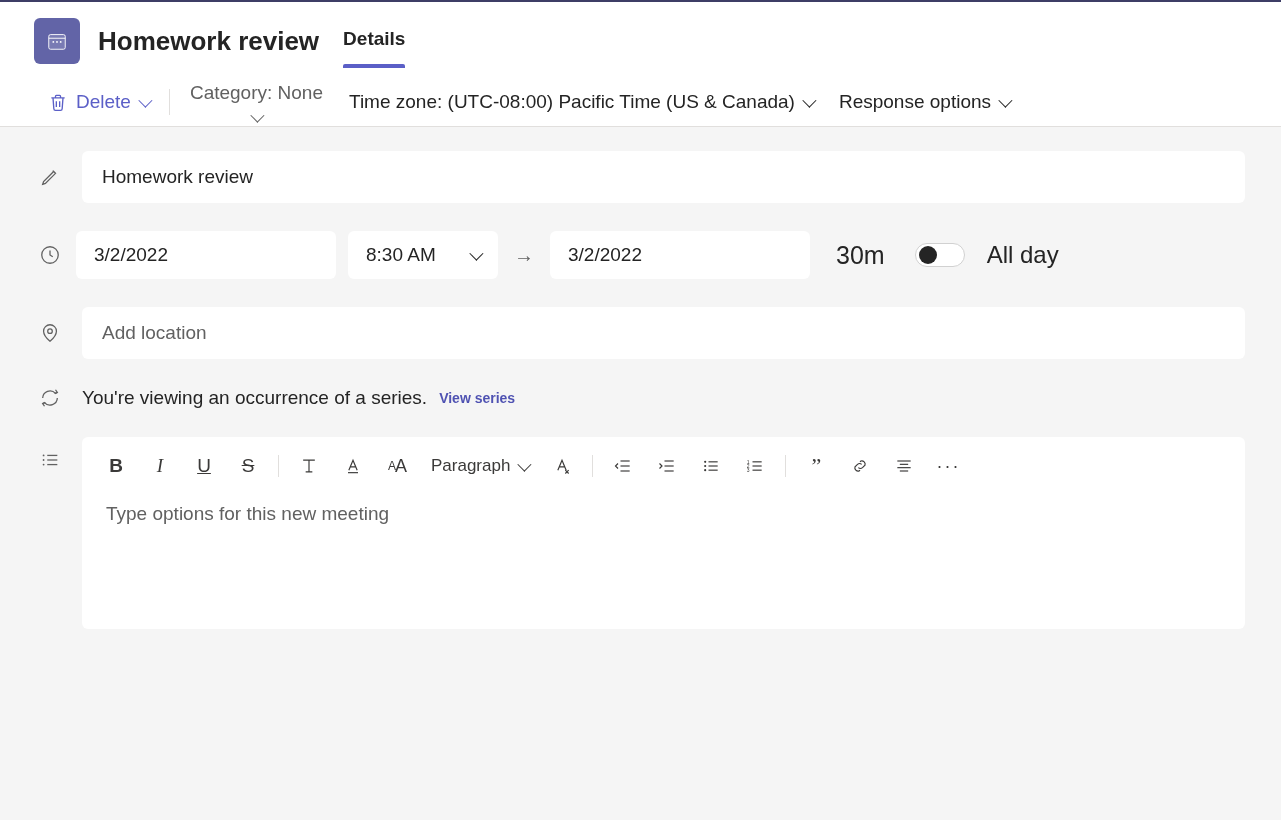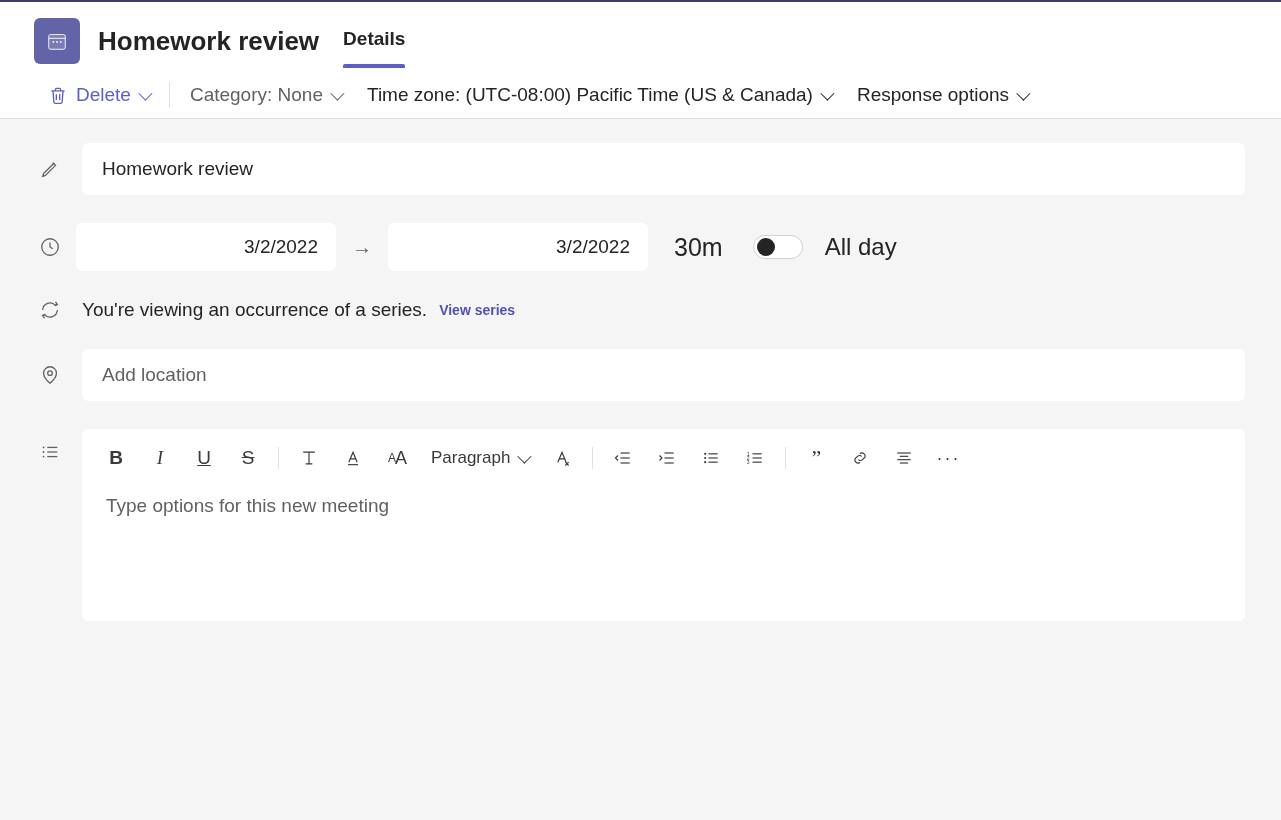--- a/index.html
+++ b/index.html
@@ -68,35 +68,35 @@
     width: 62px;
     height: 4px;
     background: var(--purple-light);
     border-radius: 2px 2px 0 0;
   }
   
   .toolbar {
     display: flex;
     align-items: center;
     gap: 10px;
-    padding: 14px 34px 10px 48px;
+    padding: 14px 34px 4px 48px;
     background: var(--white);
     border-bottom: 1px solid var(--border);
     font-size: 19px;
   }
   .tb-item {
     display: inline-flex;
     align-items: center;
     gap: 8px;
     cursor: pointer;
     color: var(--text);
     white-space: nowrap;
   }
   .tb-item.purple { color: var(--purple-light); }
-  .tb-item.muted  { color: var(--text-muted); }
+  .tb-item.muted  { color: var(--text-muted); flex-direction: column; }
   .chev {
     display: inline-block;
     width: 10px; height: 10px;
     border-right: 1.6px solid currentColor;
     border-bottom: 1.6px solid currentColor;
     transform: rotate(45deg) translateY(-2px);
   }
   .vsep {
     width: 1px; height: 26px;
     background: var(--border);
@@ -151,21 +151,20 @@
   .daterow { gap: 12px; }
   .date-box, .time-box {
     background: var(--white);
     border-radius: 6px;
     padding: 12px 18px;
     font-size: 19px;
     display: flex;
     align-items: center;
     gap: 20px;
     min-height: 48px;
-    justify-content: flex-end;
   }
   .date-box { width: 260px; }
   .time-box { width: 150px; justify-content: space-between; }
   .arrow-between {
     font-size: 20px;
     color: #616161;
     padding: 0 4px;
   }
   .duration {
     font-size: 25px;
@@ -290,59 +289,63 @@
     <div class="icon-col">
       <svg viewBox="0 0 24 24">
           <circle cx="12" cy="12" r="9"></circle>
           <path d="M12 7v5l3 2"></path>
         </svg>
     </div>
 
     <div class="date-box">
       <span>3/2/2022</span>
     </div>
+    <div class="time-box">
+      <span>8:30 AM</span>
+      <span class="chev"></span>
+    </div>
 
     <span class="arrow-between">→</span>
 
     <div class="date-box">
       <span>3/2/2022</span>
     </div>
 
     <span class="duration">30m</span>
 
     <div class="toggle">
       <div class="knob"></div>
     </div>
     <span class="allday-label">All day</span>
+  </div>
+
+  <div class="row">
+    <div class="icon-col">
+      <svg viewBox="0 0 24 24">
+          <path d="M12 21s7-6 7-11a7 7 0 0 0-14 0c0 5 7 11 7 11z"></path>
+          <circle cx="12" cy="10" r="2.5"></circle>
+        </svg>
+    </div>
+    <div class="field">
+      <input type="text" placeholder="Add location" style="">
+    </div>
   </div>
 
   <div class="row">
     <div class="icon-col">
       <svg viewBox="0 0 24 24">
         <path d="M4 12a8 8 0 0 1 14-5l2-1"></path>
         <path d="M20 12a8 8 0 0 1-14 5l-2 1"></path>
         <path d="M18 3l2 3-3 1"></path>
           <path d="M6 21l-2-3 3-1"></path>
       </svg>
     </div>
     <div style="display:flex;align-items:center;gap:6px;">
       <span class="series-text">You're viewing an occurrence of a series.</span>
       <span class="series-link">View series</span>
-    </div>
-  </div>
-
-  <div class="row">
-    <div class="icon-col">
-      <svg viewBox="0 0 24 24">
-          <path d="M12 21s7-6 7-11a7 7 0 0 0-14 0c0 5 7 11 7 11z"></path>
-          <circle cx="12" cy="10" r="2.5"></circle>
-        </svg>
-    </div>
-    <div class="field">
-      <input type="text" placeholder="Add location" style="">
     </div>
   </div>
 
   <div class="row editor-wrap" style="align-items:flex-start;">
     <div class="icon-col" style="padding-top:12px;">
       <svg viewBox="0 0 24 24">
         <circle cx="5" cy="7" r="1" fill="#616161" stroke="none"></circle>
           <line x1="9" y1="7" x2="20" y2="7"></line>
         <circle cx="5" cy="12" r="1" fill="#616161" stroke="none"></circle>
           <line x1="9" y1="12" x2="20" y2="12"></line>

